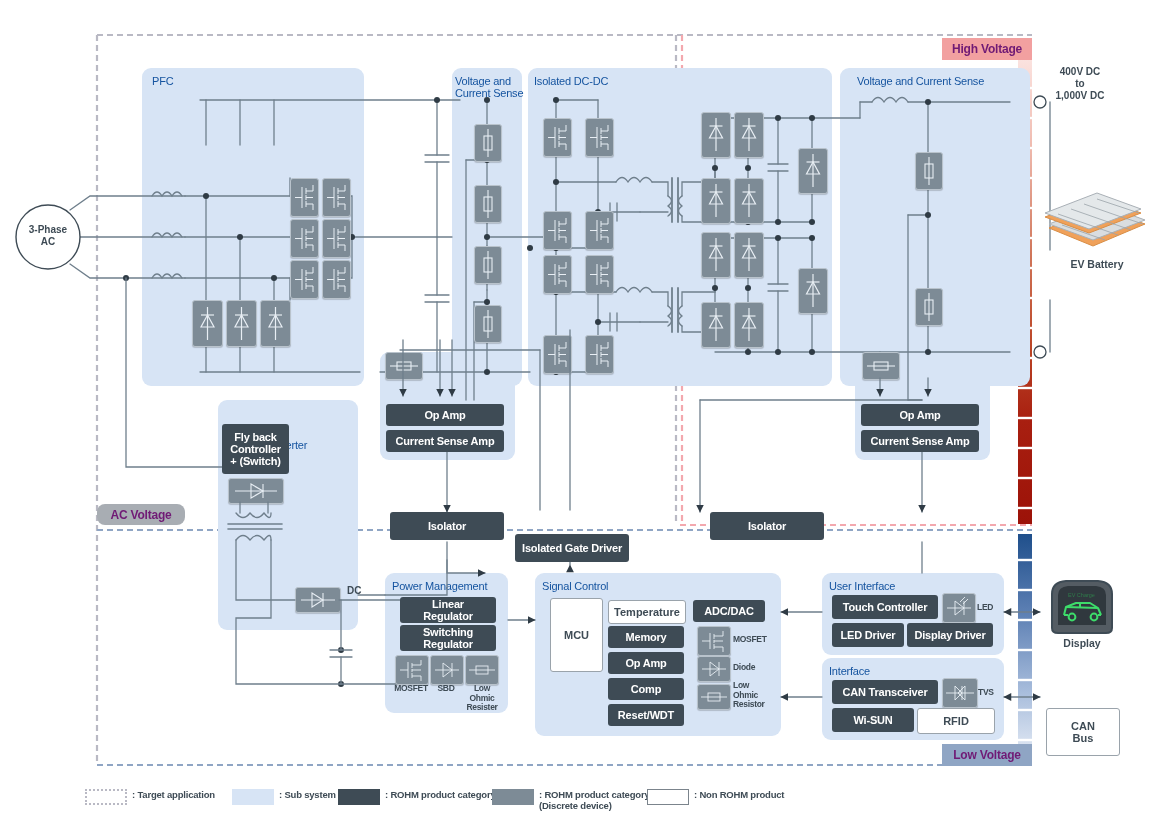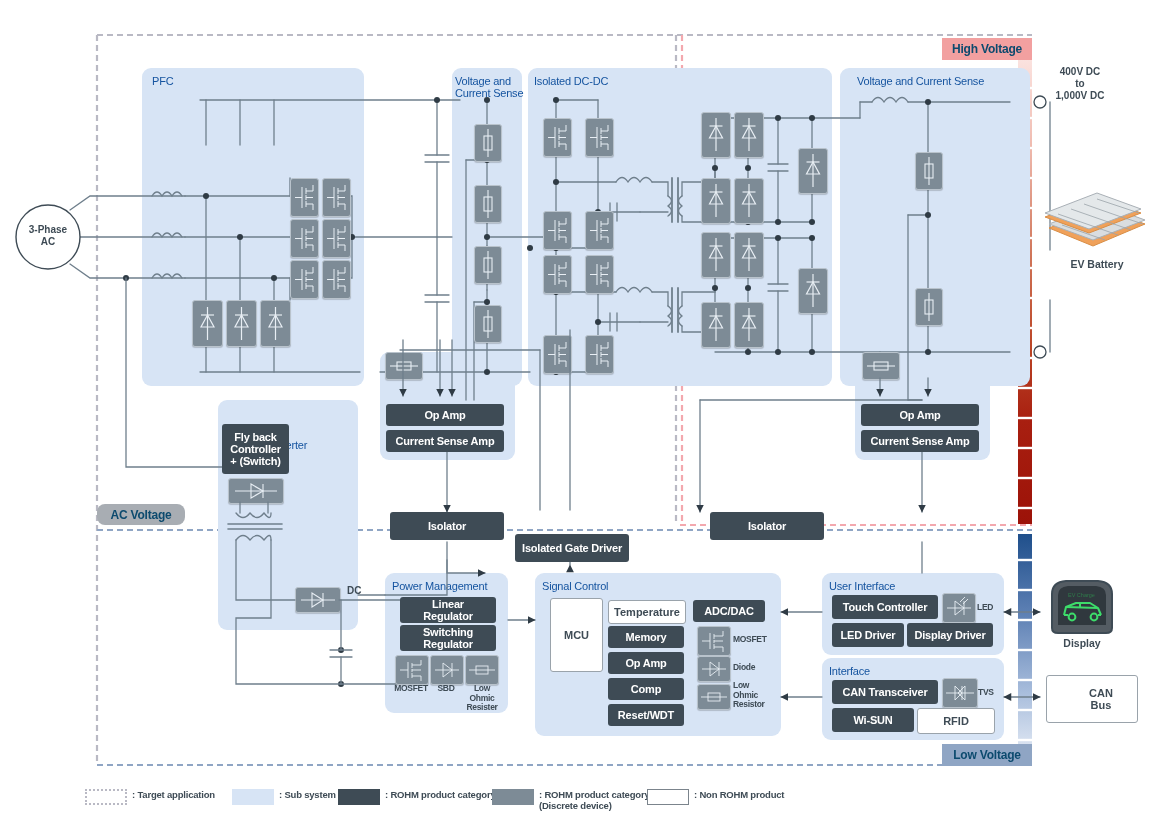--- a/index.html
+++ b/index.html
@@ -23,21 +23,21 @@
         text-align:center;font-weight:bold;font-size:11px;line-height:12px;}
   .disc{position:absolute;background:#7d8b96;border:1px solid #b9c3cc;border-radius:3px;
         box-shadow:0 1px 1px rgba(0,0,0,.18);}
   .disc svg{display:block;}
 
   .lbl{position:absolute;color:#3e4b55;font-weight:bold;font-size:8.5px;line-height:9.5px;
        text-align:center;letter-spacing:-.3px;}
   .lbl.left{text-align:left;}
 
   
-  .ztag{position:absolute;color:#0c4a6e;font-weight:bold;font-size:12px;
+  .ztag{position:absolute;color:#701a75;font-weight:bold;font-size:12px;
         display:flex;align-items:center;justify-content:center;letter-spacing:-.2px;}
   .ztag.hv{background:#f2a0a0;}
   .ztag.lv{background:#8fa5c4;}
   .ztag.ac{background:#a8adb3;}
 
   
   .vtxt{position:absolute;color:#3e4b55;font-weight:bold;font-size:10px;line-height:12px;
         text-align:center;}
   .cap{position:absolute;color:#3e4b55;font-weight:bold;font-size:10.5px;text-align:center;}
   .dcl{position:absolute;color:#3e4b55;font-weight:bold;font-size:10px;}
@@ -928,21 +928,21 @@
           <path d="M12,7 L12,21 L19,14 z"></path>
           <path d="M22,7 L22,21 L15,14 z"></path>
           <path d="M19,7 L19,21"></path>
         </g>
       </svg>
     </div>
   <div class="lbl left" style="left:978px;top:688px;width:24px;">TVS</div>
   <div class="rohm" style="left:832px;top:708px;width:82px;height:24px;">Wi-SUN</div>
   <div class="nonrohm" style="left:917px;top:708px;width:76px;height:24px;">RFID</div>
 
-  <div class="nonrohm" style="left:1046px;top:675px;width:72px;height:46px;white-space:pre-line;padding-left:18px;">CAN
+  <div class="nonrohm" style="left:1046px;top:708px;width:72px;height:46px;white-space:pre-line;">CAN
 Bus</div>
 
   <div class="ztag hv" style="left:942px;top:38px;width:90px;height:22px;">High Voltage</div>
   <div class="ztag lv" style="left:942px;top:744px;width:90px;height:22px;">Low Voltage</div>
   <div class="ztag ac" style="left:97px;top:504px;width:88px;height:21px;border-radius:8px;">AC Voltage</div>
 
   <div class="vtxt" style="left:18px;top:224px;width:60px;white-space:pre-line;">3-Phase
 AC</div>
   <div class="vtxt" style="left:1040px;top:66px;width:80px;white-space:pre-line;">400V DC
 to

